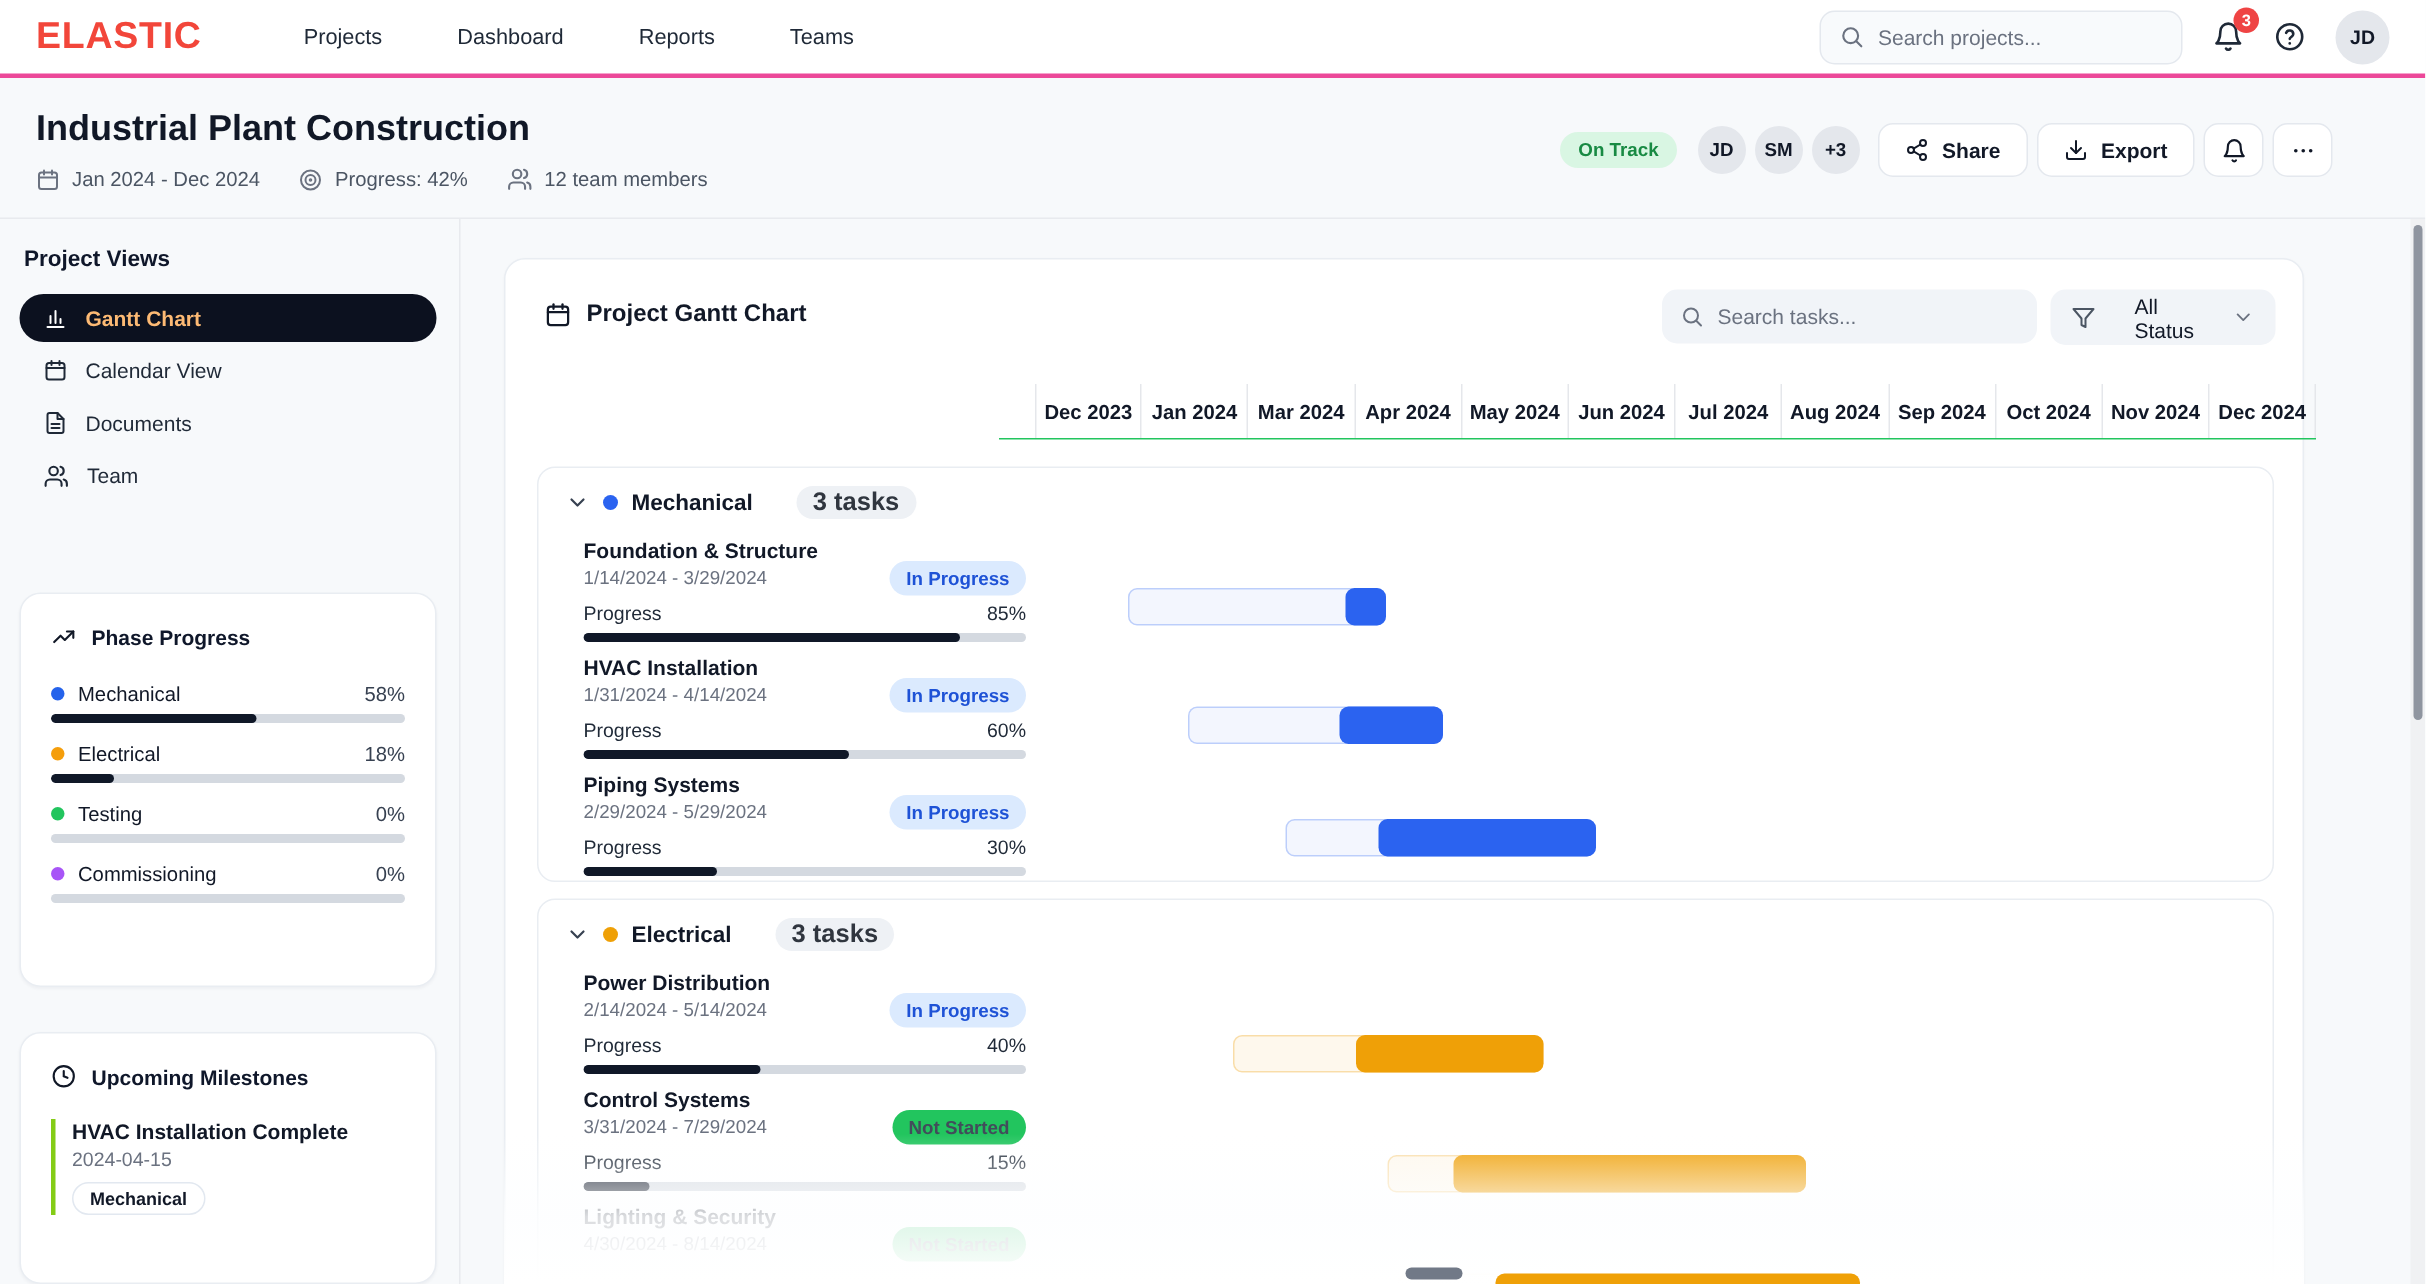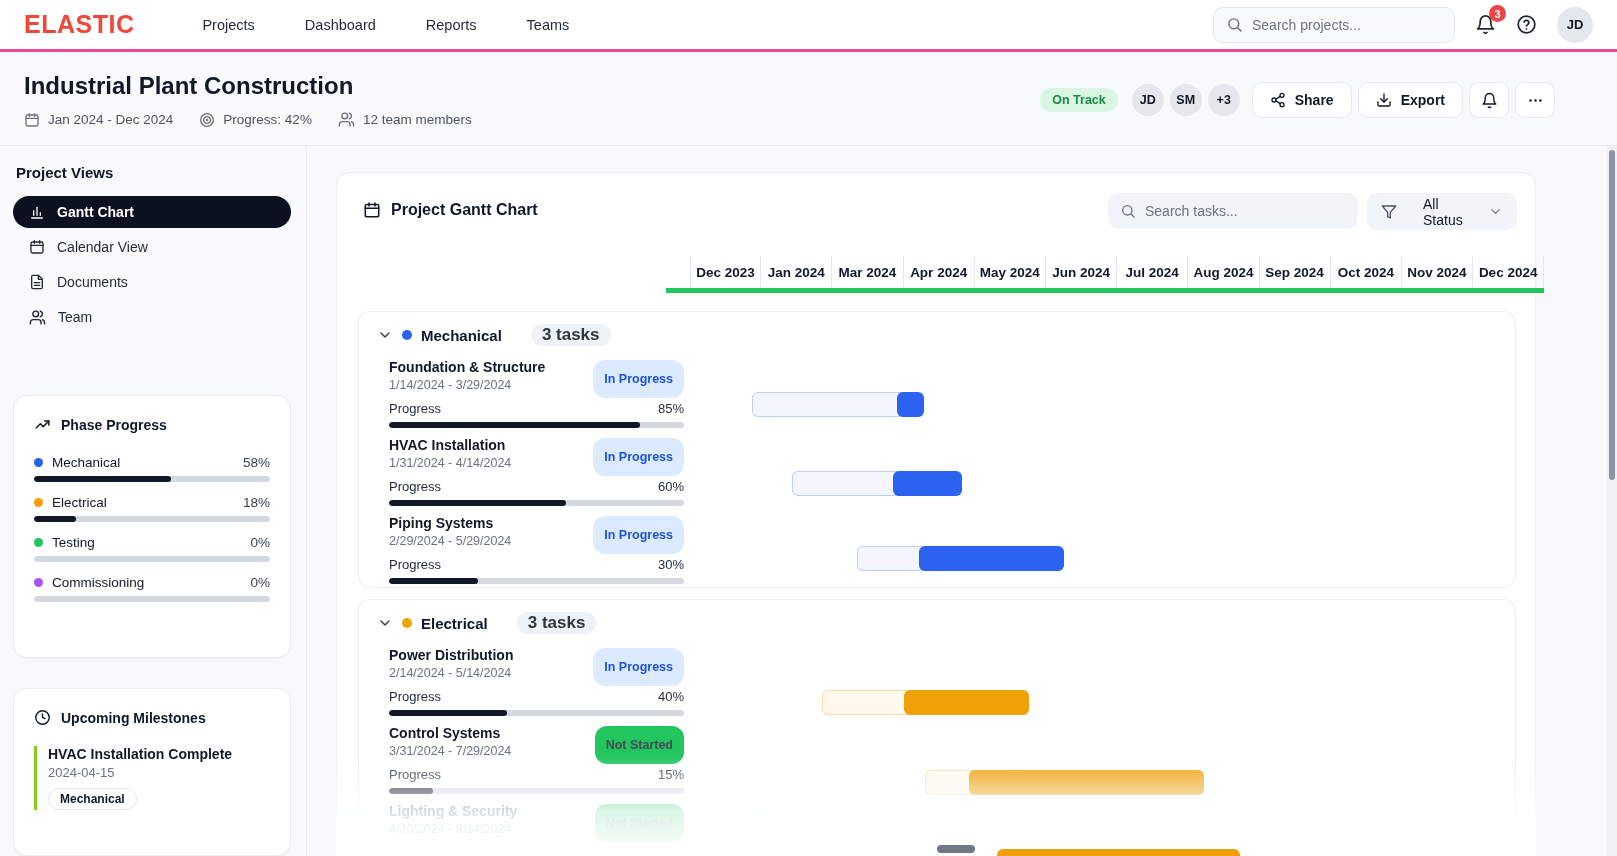--- a/index.html
+++ b/index.html
@@ -44,21 +44,21 @@
     font-family:inherit; }
   .btn.icon-only { width:40px; padding:0; justify-content:center; }
 
   
   .sidebar { position:absolute; left:0; top:146px; width:307px; height:710px; border-right:1px solid #e8eaee; }
   .side-label { position:absolute; left:16px; top:18px; font-size:15px; font-weight:600; color:#0f172a; }
   .side-nav { position:absolute; left:13px; top:50px; width:278px; display:flex; flex-direction:column; gap:3px; }
   .side-item { display:flex; align-items:center; gap:12px; height:32px; padding:0 16px; border-radius:16px;
     font-size:14px; font-weight:500; color:#1f2937; cursor:pointer; }
   .side-item .icon { color:#1f2937; }
-  .side-item.active { background:#0c111f; color:#ffffff; font-weight:600; }
+  .side-item.active { background:#0c111f; color:#fdba74; font-weight:600; }
   .side-item.active .icon { color:#fff; }
   .side-card { position:absolute; left:13px; width:278px; background:#fff; border:1px solid #e9edf2;
     border-radius:14px; box-shadow:0 1px 2px rgba(16,24,40,.04); padding:20px; }
   .card-head { display:flex; align-items:center; gap:10px; font-size:14px; font-weight:600; color:#0f172a; }
   .card-head .icon { color:#111827; }
   .phase-rows { margin-top:22px; display:flex; flex-direction:column; gap:13px; }
   .phase-row-top { display:flex; align-items:center; gap:9px; font-size:13.5px; color:#111827; }
   .pdot { width:9px; height:9px; border-radius:50%; }
   .ppct { margin-left:auto; color:#374151; }
   .ptrack { margin-top:6px; height:6px; border-radius:3px; background:#d4d9e0; overflow:hidden; }
@@ -74,37 +74,37 @@
     border:1px solid #e9edf2; border-radius:14px; box-shadow:0 1px 2px rgba(16,24,40,.04); }
   .panel-title { position:absolute; left:26px; top:28px; display:flex; align-items:center; gap:10px;
     font-size:16px; font-weight:600; color:#111827; }
   .panel-search { position:absolute; left:771px; top:20px; width:250px; background:#f1f4f8; border:0; }
   .panel-search input { width:185px; }
   .filter-box { position:absolute; left:1030px; top:20px; width:150px; height:37px; background:#f1f4f8;
     border-radius:10px; display:flex; align-items:center; padding:0 14px; gap:10px; cursor:pointer; }
   .filter-label { font-size:14px; font-weight:500; color:#111827; margin-left:16px; }
   .filter-box .chev { margin-left:auto; color:#6b7280; }
   .months { position:absolute; left:329px; top:83px; height:37px; display:flex;
-    border-bottom:5px solid #22c55e;padding-left:24px; }
+    border-bottom:1px solid #22c55e;padding-left:24px; }
   .month-cell { width:71.2px; display:flex; align-items:center; justify-content:center; font-size:13.5px;
     font-weight:600; color:#111827; border-right:1px solid #e5e7eb; white-space:nowrap; }
   .month-cell:first-child { border-left:1px solid #e5e7eb; }
 
   .group-card { position:absolute; left:21px; width:1158px; background:#fff; border:1px solid #e9edf2;
     border-radius:12px; }
   .g-head { position:absolute; left:18px; top:12px; display:flex; align-items:center; gap:9px; cursor:pointer; }
   .g-head .icon { color:#374151; }
   .gdot { width:10px; height:10px; border-radius:50%; }
   .gname { font-size:15px; font-weight:700; color:#111827; }
   .gcount { background:#eef1f5; color:#30363f; font-size:17px; font-weight:600; height:22px;
     display:inline-flex; align-items:center; padding:0 11px; border-radius:11px; margin-left:20px; }
   .task-info { position:absolute; left:30px; width:295px; }
   .t-title { font-size:14px; font-weight:600; color:#111827; }
   .t-dates { font-size:12.5px; color:#6b7280; margin-top:3px; }
-  .status { position:absolute; right:0; top:1px; height:38px; display:inline-flex; align-items:center;
+  .status { position:absolute; right:0; top:15px; height:23px; display:inline-flex; align-items:center;
     padding:0 11px; border-radius:12px; font-size:12.5px; font-weight:600; }
   .status.in-progress { background:#dbeafe; color:#1e52d6; }
   .status.not-started { background:#22c55e; color:#424c5b; }
   .t-prog-row { display:flex; justify-content:space-between; margin-top:9px; font-size:13px; color:#1f2937; }
   .t-bar { margin-top:6px; height:6px; border-radius:3px; background:#d4d9e0; overflow:hidden; }
   .t-bar-fill { height:100%; border-radius:3px; background:#101828; }
   .gbar-track { position:absolute; height:25px; border-radius:6px; border:1px solid; }
   .gbar { position:absolute; height:25px; border-radius:6px; cursor:pointer; }
   .gbar.above { z-index:6; }
 

